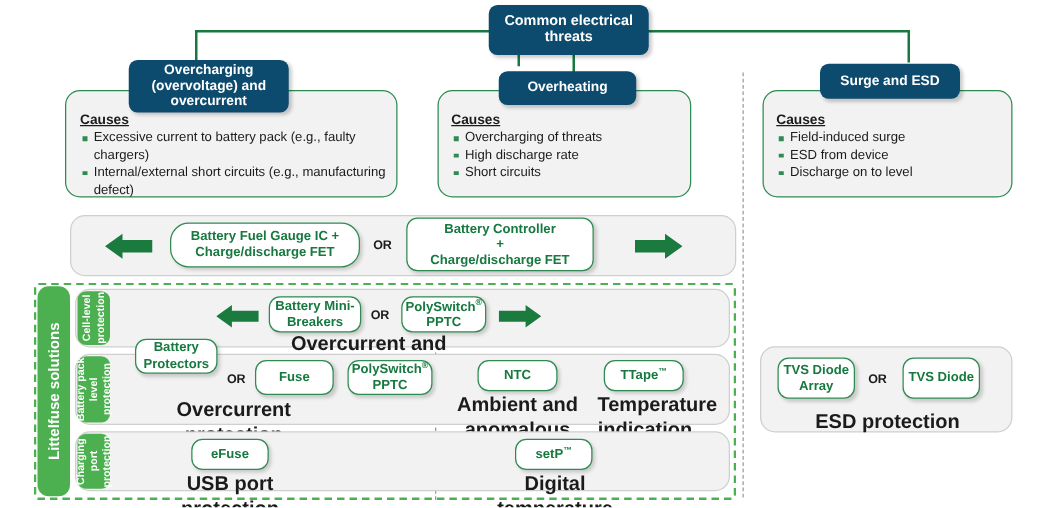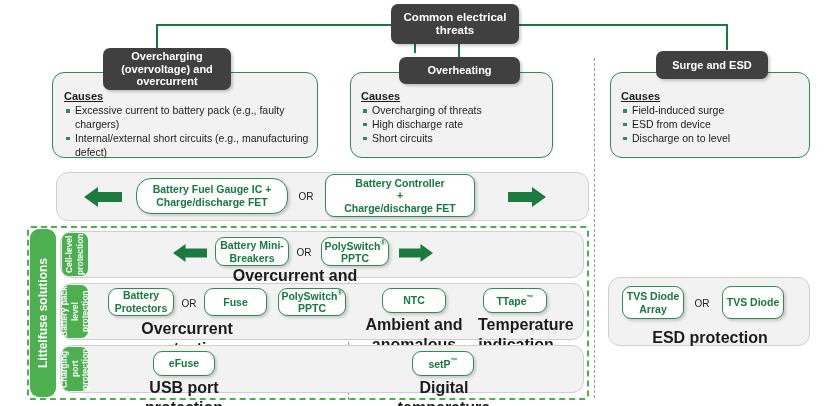--- a/index.html
+++ b/index.html
@@ -13,21 +13,21 @@
     background:#ffffff;
     overflow:hidden;
   }
 
   
   .abs{position:absolute;box-sizing:border-box;}
   .ctr{display:flex;align-items:center;justify-content:center;text-align:center;}
 
   
   .pill{
-    background:#404040;
+    background:#0c4a6e;
     color:#ffffff;
     border-radius:7px;
     font-weight:bold;
     line-height:1.15;
     box-shadow:2px 2px 3px rgba(0,0,0,.20);
     padding:2px 6px;
   }
 
   
   .panel{
@@ -63,21 +63,21 @@
     border-radius:9px;
     color:#17793f;
     font-size:10.5px;
     font-weight:bold;
     line-height:1.2;
     box-shadow:2px 2px 3px rgba(0,0,0,.17);
   }
   .chip sup{font-size:7px;vertical-align:super;}
 
   
-  .or{font-size:10px;font-weight:normal;color:#1b1b1b;}
+  .or{font-size:10px;font-weight:bold;color:#1b1b1b;}
 
   
   .cap{font-size:16px;font-weight:bold;color:#1b1b1b;text-align:center;line-height:1.25;}
 
   
   .vtab{
     background:#4cb050;
     color:#ffffff;
     border-radius:7px;
     font-size:8.5px;
@@ -134,21 +134,21 @@
   </div>
   <div class="abs" style="left:64px;top:90px;width:246px;">
     <div class="causes-title">Causes</div>
     <ul class="causes-list">
       <li>Excessive current to battery pack (e.g., faulty chargers)</li>
       <li>Internal/external short circuits (e.g., manufacturing defect)</li>
     </ul>
   </div>
 
   <div class="abs panel" style="left:350px;top:72px;width:203px;height:86px;"></div>
-  <div class="abs pill ctr" style="left:399px;top:57px;width:121px;height:27px;font-size:11px;">
+  <div class="abs pill ctr" style="left:399px;top:57px;width:110px;height:27px;font-size:11px;">
     <span>Overheating</span>
   </div>
   <div class="abs" style="left:361px;top:90px;width:186px;">
     <div class="causes-title">Causes</div>
     <ul class="causes-list">
       <li>Overcharging of threats</li>
       <li>High discharge rate</li>
       <li>Short circuits</li>
     </ul>
   </div>
@@ -217,21 +217,21 @@
   </svg>
   <div class="abs cap" style="left:170px;top:266px;width:250px;">
     <span>Overcurrent and overtemperature protection</span>
   </div>
 
   <div class="abs panel-plain" style="left:60px;top:283px;width:524px;height:57px;"></div>
   <div class="abs vtab" style="left:62px;top:285px;width:26px;height:53px;">
     <span>Battery pack level protection</span>
   </div>
 
-  <div class="abs chip ctr" style="left:108px;top:288px;width:66px;height:28px;">
+  <div class="abs chip ctr" style="left:108px;top:271px;width:66px;height:28px;">
     <span>Battery Protectors</span>
   </div>
   <div class="abs or ctr" style="left:178px;top:297px;width:22px;height:12px;">
     <span>OR</span>
   </div>
   <div class="abs chip ctr" style="left:204px;top:288px;width:63px;height:28px;">
     <span>Fuse</span>
   </div>
   <div class="abs chip" style="left:278px;top:288px;width:68px;height:28px;display:flex;flex-direction:column;align-items:center;justify-content:center;">
     <span><span>PolySwitch</span><sup>®</sup></span>

